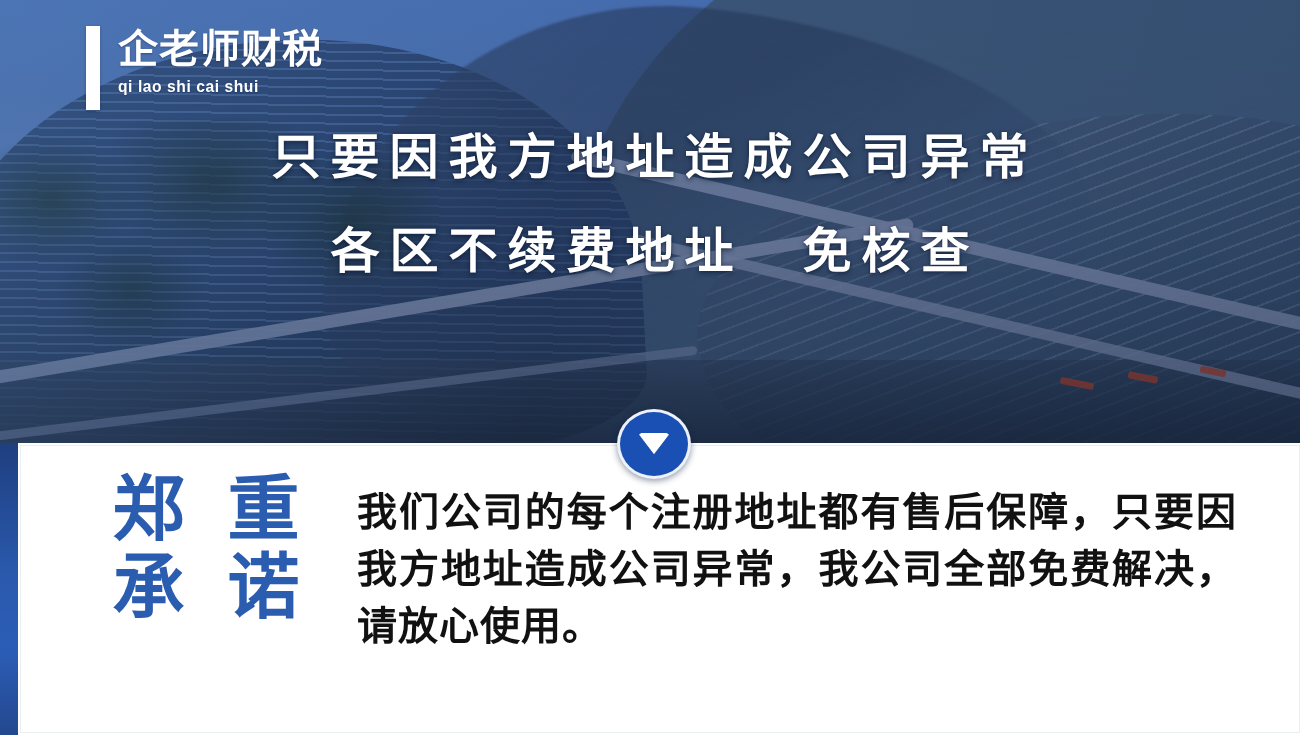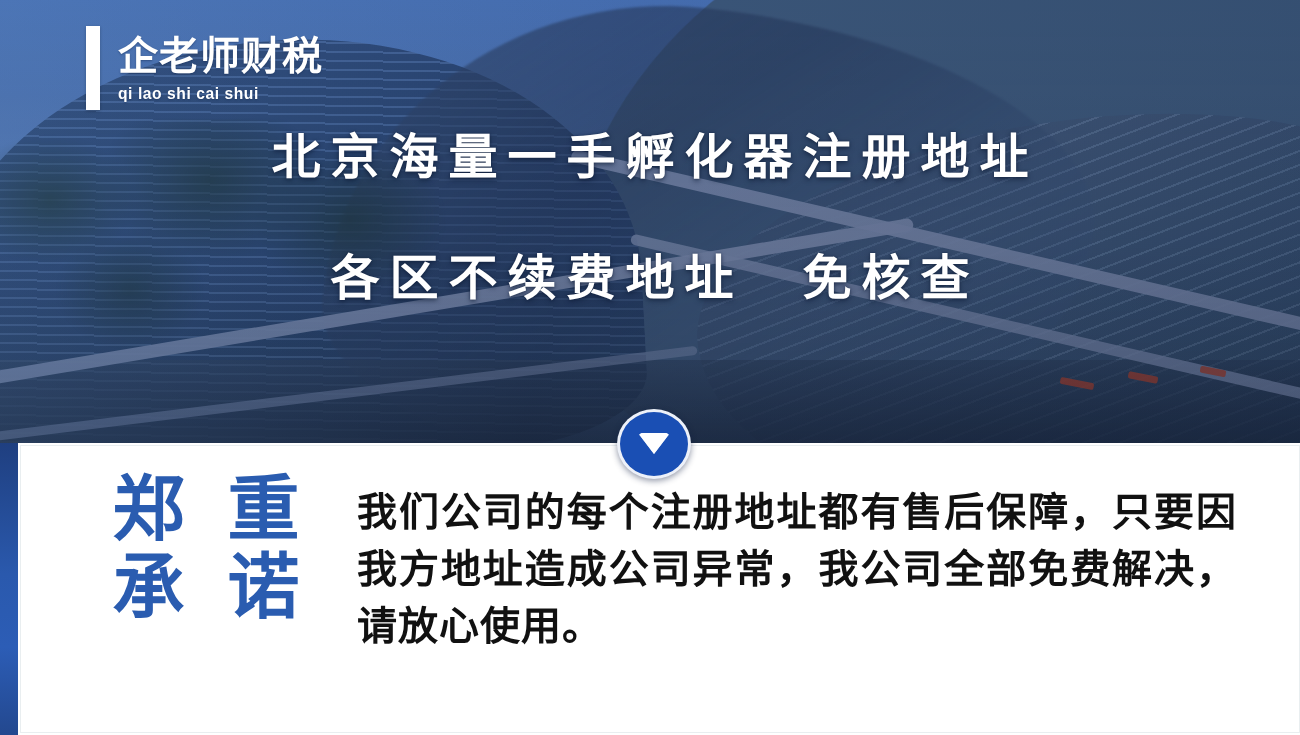--- a/index.html
+++ b/index.html
@@ -150,21 +150,21 @@
   .hero-wash2 {
     position: absolute; inset: 0;
     background: linear-gradient(105deg, rgba(96,140,200,0.30) 0%, rgba(80,116,176,0.10) 45%, rgba(40,66,110,0.18) 100%);
   }
 
   
   .logo {
     position: absolute;
     left: 38px; top: 26px;
     display: flex;
-    align-items: center;
+    align-items: flex-start;
     z-index: 6;
     padding-left: 48px;
   }
   .logo-bar {
     width: 14px;
     height: 84px;
     background: #ffffff;
     margin-right: 18px;
     box-shadow: 0 1px 3px rgba(0,0,0,0.25);
   }
@@ -204,21 +204,21 @@
     color: #ffffff;
     font-family: "DejaVu Serif", "Liberation Serif", serif;
     font-weight: 700;
     white-space: nowrap;
     text-shadow:
        0 2px 5px rgba(12,26,52,0.65),
        0 0 2px rgba(12,26,52,0.55);
   }
   .hl-1 { font-size: 47px; letter-spacing: 9px; line-height: 1; padding-left: 9px; }
   .hl-2 { font-size: 49px; letter-spacing: 10px; line-height: 1; margin-top: 47px; padding-left: 10px;}
-  .hl-3 { font-size: 49px; letter-spacing: 10px; line-height: 1; margin-top: 72px; padding-left: 10px;}
+  .hl-3 { font-size: 49px; letter-spacing: 10px; line-height: 1; margin-top: 45px; padding-left: 10px;}
 
   
   .badge {
     position: absolute;
     left: 617px; top: 409px;
     width: 68px; height: 64px;
     border-radius: 50%;
     background: #1a4fb4;
     border: 3px solid rgba(255,255,255,0.92);
     box-shadow: 0 2px 6px rgba(10,25,60,0.45);
@@ -319,21 +319,21 @@
 
     <div class="logo">
       <div class="logo-bar"></div>
       <div class="logo-text">
         <div class="logo-cn">企老师财税</div>
         <div class="logo-py">qi lao shi cai shui</div>
       </div>
     </div>
 
     <div class="headlines">
-      <div class="hl hl-2">北京海量一手孵化器注册地址</div>
+      <div class="hl hl-2">只要因我方地址造成公司异常</div>
       <div class="hl hl-3">各区不续费地址　免核查</div>
     </div>
   </div>
 
   <div class="badge">
     <div class="tri"></div>
   </div>
 
   <div class="panel">
     <div class="panel-bar"></div>

